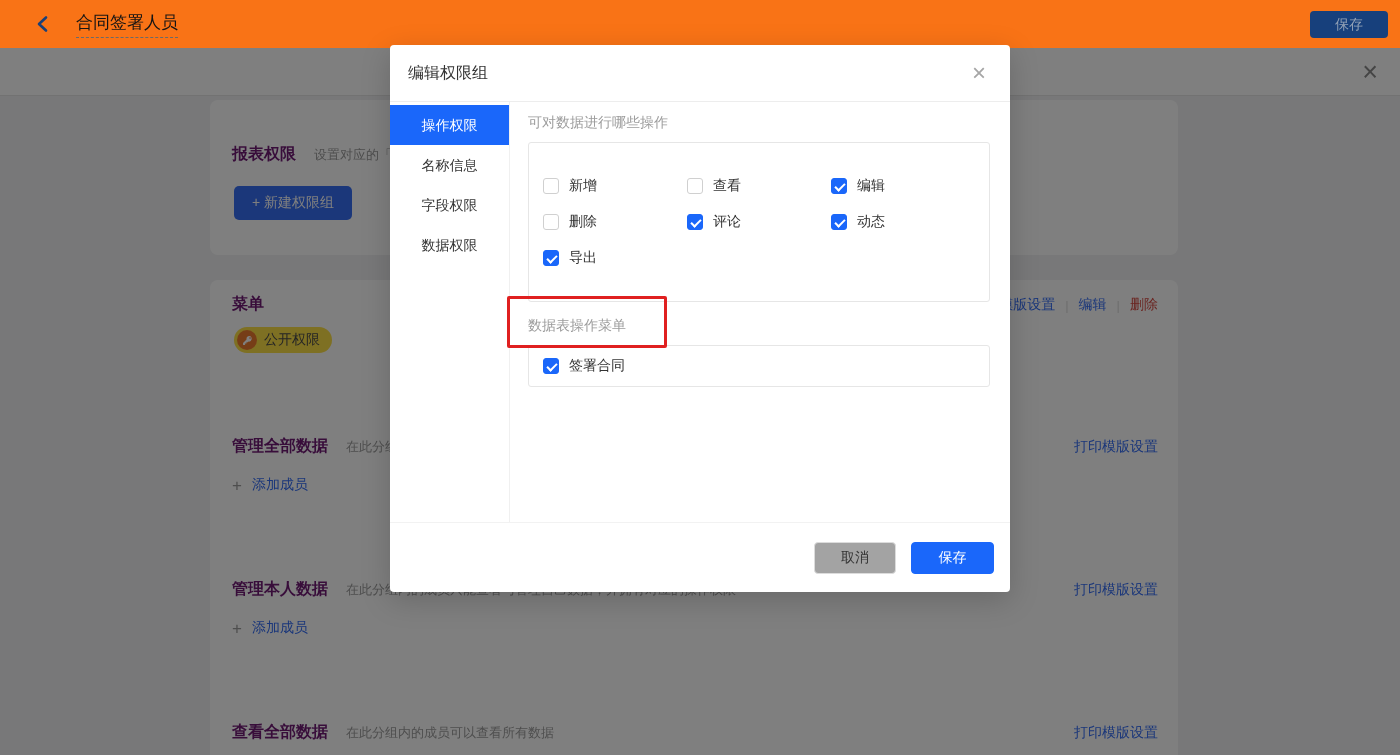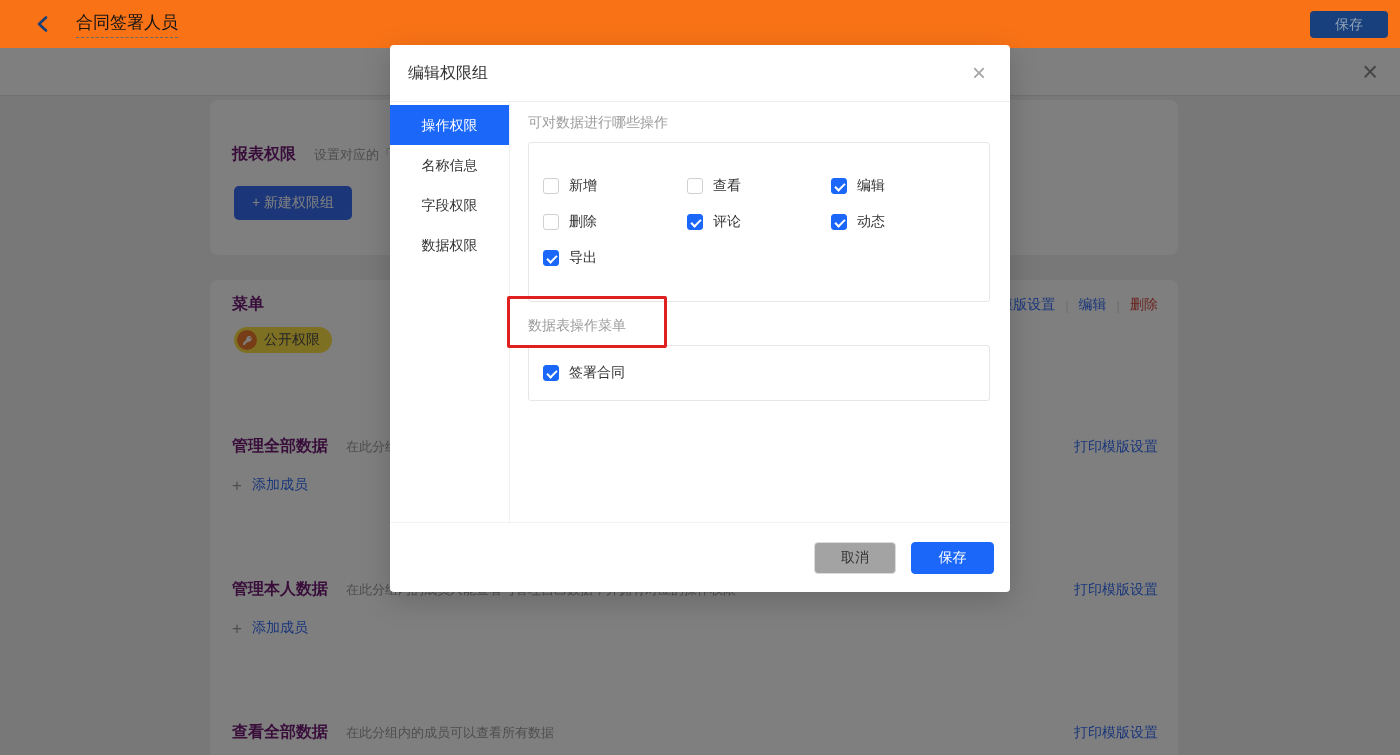--- a/index.html
+++ b/index.html
@@ -44,21 +44,21 @@
   .dlg-title { font-size:16px; font-weight:500; color:#333; }
   .dlg-close { margin-left:auto; font-size:24px; color:#a6a6a6; cursor:pointer; line-height:1; padding:0 6px; }
   .dlg-body { flex:1 1 auto; display:flex; min-height:0; }
   .dlg-nav { width:120px; flex:0 0 auto; border-right:1px solid #f0f0f0; padding-top:3px; }
   .tab { height:40px; line-height:40px; text-align:center; font-size:14px; color:#333; cursor:pointer; }
   .tab.active { background:#1a67fa; color:#fff; }
   .dlg-content { flex:1 1 auto; padding:12px 20px 0 18px; }
   .grp-label { font-size:14px; color:#9c9c9c; margin-bottom:10px; }
   .ops-box { border:1px solid #e6e6e6; border-radius:3px; padding:25px 14px; display:grid; grid-template-columns:repeat(3,1fr); margin-bottom:14px; }
   .ops-box .cb-item { height:36px; }
-  .menu-box { border:1px solid #e6e6e6; border-radius:3px; padding:10px 14px; }
+  .menu-box { border:1px solid #e6e6e6; border-radius:3px; padding:3px 14px; }
   .menu-box .cb-item { height:34px; }
   .cb-item { display:flex; align-items:center; cursor:pointer; }
   .cb { width:16px; height:16px; border:1px solid #d0d0d0; border-radius:3px; background:#fff; margin-right:10px; position:relative; flex:0 0 auto; }
   .cb.checked { background:#1a67fa; border-color:#1a67fa; }
   .cb.checked::after { content:""; position:absolute; left:3px; top:3.5px; width:8px; height:4px; border-left:2px solid #fff; border-bottom:2px solid #fff; transform:rotate(-45deg); }
   .cb-label { font-size:14px; color:#333; }
   .dlg-footer { flex:0 0 auto; height:70px; border-top:1px solid #f2f2f2; display:flex; align-items:center; justify-content:flex-end; padding-right:16px; }
   .btn { height:32px; border-radius:4px; font-size:14px; cursor:pointer; }
   .btn-cancel { width:82px; background:#a3a3a3; border:1px solid #dcdcdc; color:#333; margin-right:15px; }
   .btn-primary { width:83px; background:#1a67fa; border:1px solid #1a67fa; color:#fff; }

